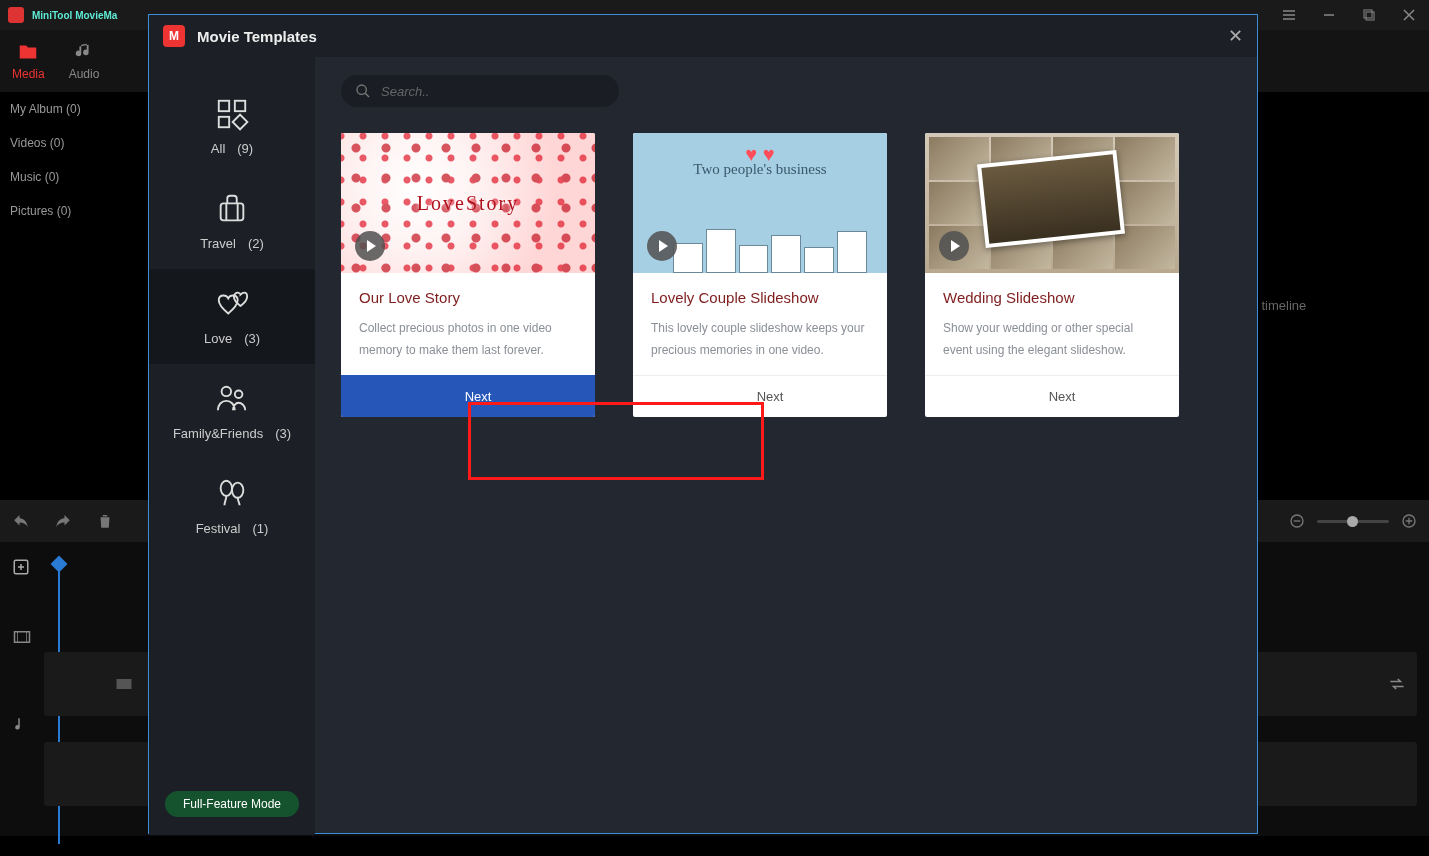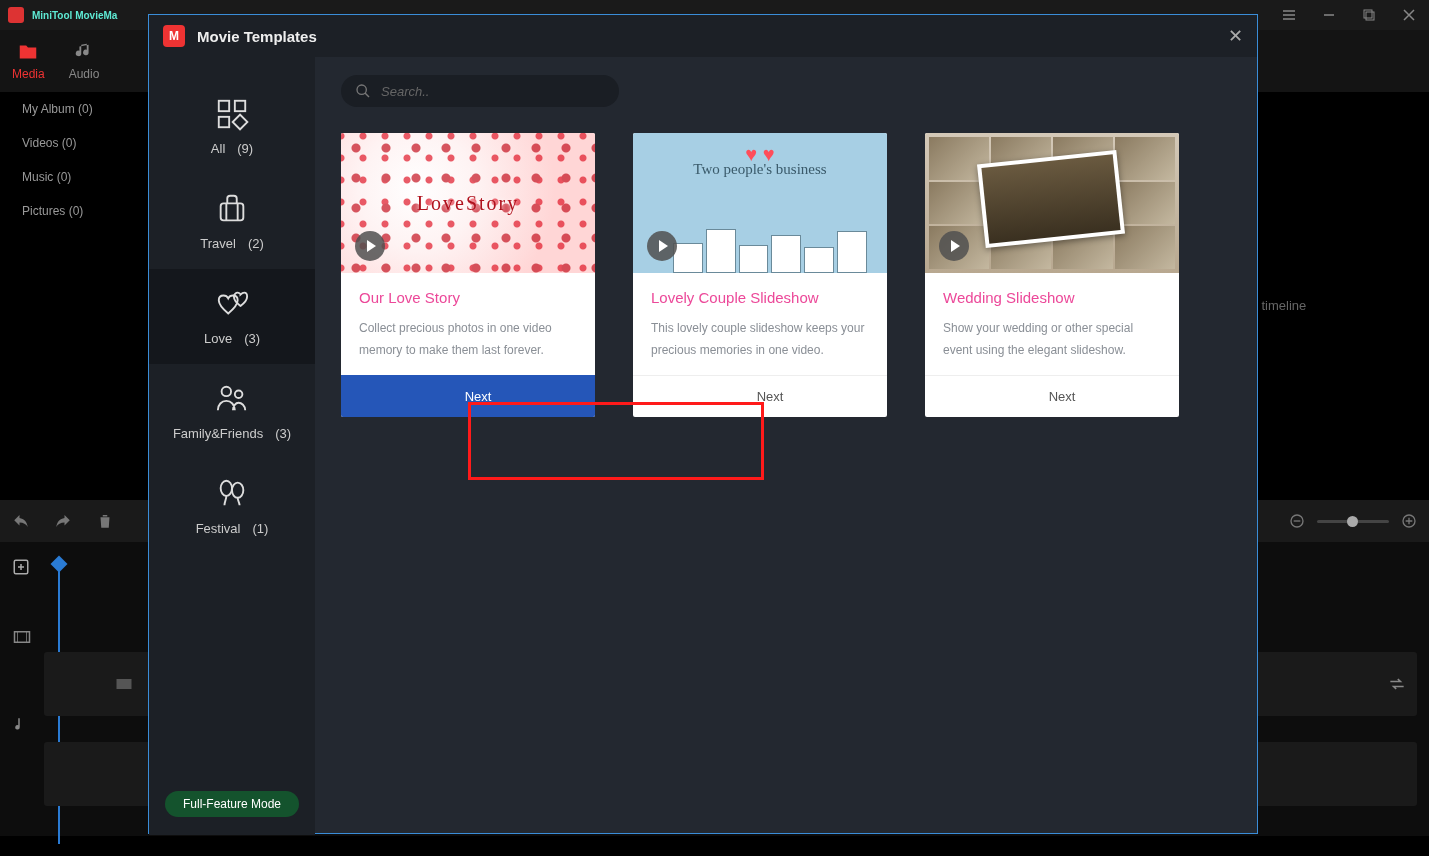--- a/index.html
+++ b/index.html
@@ -13,21 +13,21 @@
 .window-btn { width: 40px; display: flex; align-items: center; justify-content: center; color: #888; cursor: pointer; }
 
 
 .app-toolbar { display: flex; height: 62px; background: #141414; padding-left: 12px; gap: 24px; align-items: center; }
 .tab-item { display: flex; flex-direction: column; align-items: center; gap: 4px; font-size: 12px; color: #888; }
 .tab-item.active { color: #e33; }
 .tab-item svg { width: 22px; height: 22px; }
 
 
 .side-list { position: absolute; top: 92px; left: 0; width: 148px; }
-.side-list-item { padding: 10px 22px; font-size: 12px; color: #999; }
+.side-list-item { padding: 10px 10px; font-size: 12px; color: #999; }
 
 
 .tl-toolbar { position: absolute; top: 500px; left: 0; right: 0; height: 42px; background: #1a1a1a; display: flex; align-items: center; padding: 0 12px; gap: 24px; }
 .tl-right { margin-left: auto; display: flex; align-items: center; gap: 12px; }
 .slider-track { width: 72px; height: 3px; background: #444; position: relative; border-radius: 2px; }
 .slider-thumb { position: absolute; top: -4px; left: 30px; width: 11px; height: 11px; background: #aaa; border-radius: 50%; }
 
 
 .timeline { position: absolute; top: 542px; left: 0; right: 0; bottom: 20px; background: #0d0d0d; }
 .track-icons { position: absolute; left: 0; top: 16px; width: 44px; display: flex; flex-direction: column; gap: 70px; align-items: center; }
@@ -58,21 +58,21 @@
 .search-box { width: 278px; height: 32px; background: #1a1e24; border-radius: 16px; display: flex; align-items: center; padding: 0 14px; gap: 10px; margin-bottom: 26px; justify-content: space-between; }
 .search-box input { background: transparent; border: none; outline: none; color: #ccc; font-size: 13px; font-style: italic; flex: 1; }
 .search-box input::placeholder { color: #666; }
 
 .cards { display: flex; gap: 38px; }
 .card { width: 254px; background: #fff; border-radius: 2px; overflow: hidden; display: flex; flex-direction: column; }
 .card-thumb { height: 140px; position: relative; display: flex; align-items: center; justify-content: center; }
 .play-btn { position: absolute; left: 14px; bottom: 12px; width: 30px; height: 30px; background: rgba(80,80,80,0.85); border-radius: 50%; display: flex; align-items: center; justify-content: center; }
 .play-btn::after { content: ""; border-left: 9px solid #fff; border-top: 6px solid transparent; border-bottom: 6px solid transparent; margin-left: 2px; }
 .card-body { padding: 16px 18px 14px; flex: 1; }
-.card-title { font-size: 15px; color: #ec4899; margin-bottom: 12px; }
+.card-title { font-size: 15px; color: #7f1d1d; margin-bottom: 12px; }
 .card-desc { font-size: 12px; color: #8a8f96; line-height: 1.8; }
 .card-next { height: 42px; border-top: 1px solid #eee; display: flex; align-items: center; justify-content: center; font-size: 13px; color: #555; cursor: pointer; padding-left: 20px; }
 .card.selected .card-next { background: #2556b8; color: #fff; border: none; }
 
 .highlight-box { position: absolute; border: 3px solid #ff1a1a; pointer-events: none; }
 
 
 .thumb1 { background: radial-gradient(circle at 30% 40%, #fff, #fef3f3 30%, #ffd6d6 70%); position:relative; overflow:hidden; }
 .thumb1 .petals { position:absolute; inset:0; background-image: radial-gradient(circle, #c51220 4px, transparent 5px), radial-gradient(circle, #e01828 3px, transparent 4px); background-size: 30px 30px, 22px 22px; background-position: 0 0, 11px 14px; opacity:0.7; }
 .thumb1 .txt { position:relative; font-family: Georgia, serif; color:#b0121e; font-size:20px; letter-spacing:2px; text-shadow:0 0 4px #fff; }

